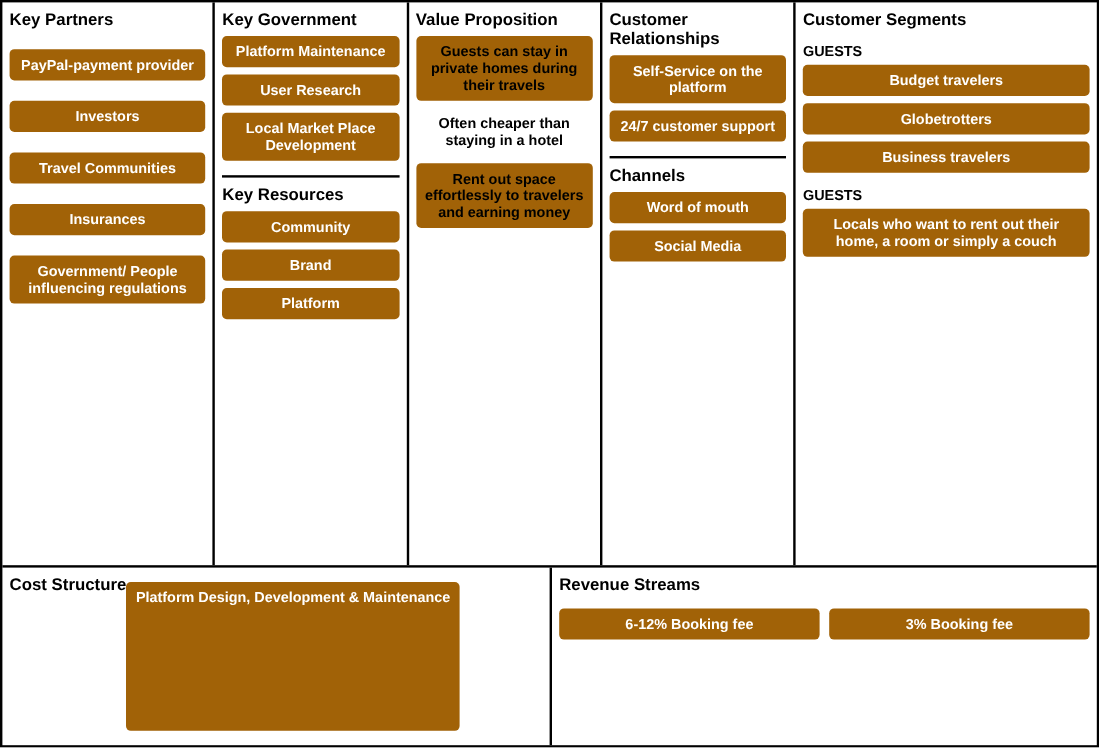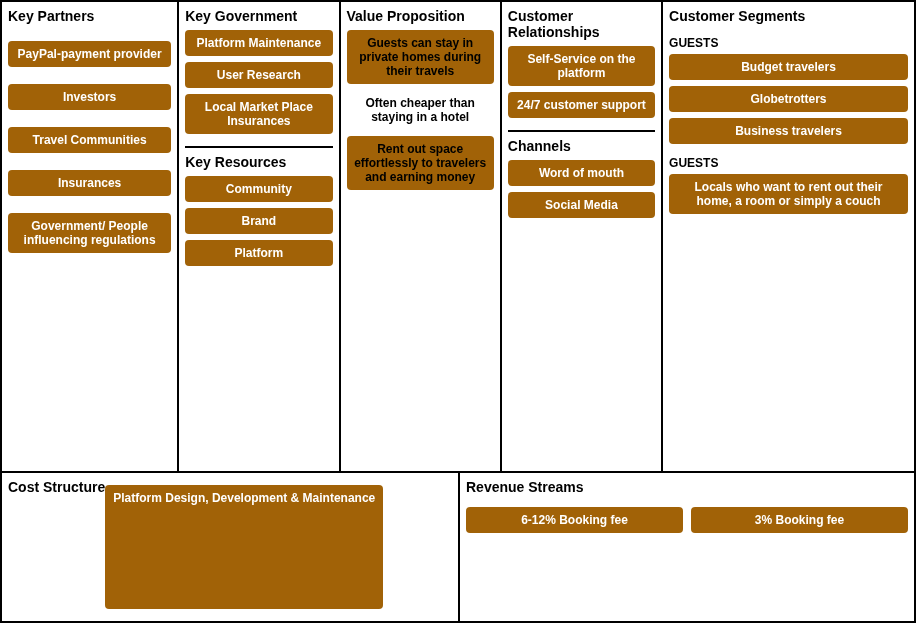--- a/index.html
+++ b/index.html
@@ -147,21 +147,21 @@
       <div class="btn-dark-blue">Insurances</div>
       <div class="btn-dark-blue">Government/ People influencing regulations</div>
     </div>
 
     <div class="col col-key-activities">
       <div class="col-inner-split">
         <div class="inner-top">
           <div class="col-title">Key Government</div>
           <div class="btn-cyan">Platform Maintenance</div>
           <div class="btn-cyan">User Research</div>
-          <div class="btn-cyan">Local Market Place Insurances</div>
+          <div class="btn-cyan">Local Market Place Development</div>
         </div>
         <div>
           <div class="key-resources-title">Key Resources</div>
           <div class="btn-cyan">Community</div>
           <div class="btn-cyan">Brand</div>
           <div class="btn-cyan">Platform</div>
         </div>
       </div>
     </div>
 

